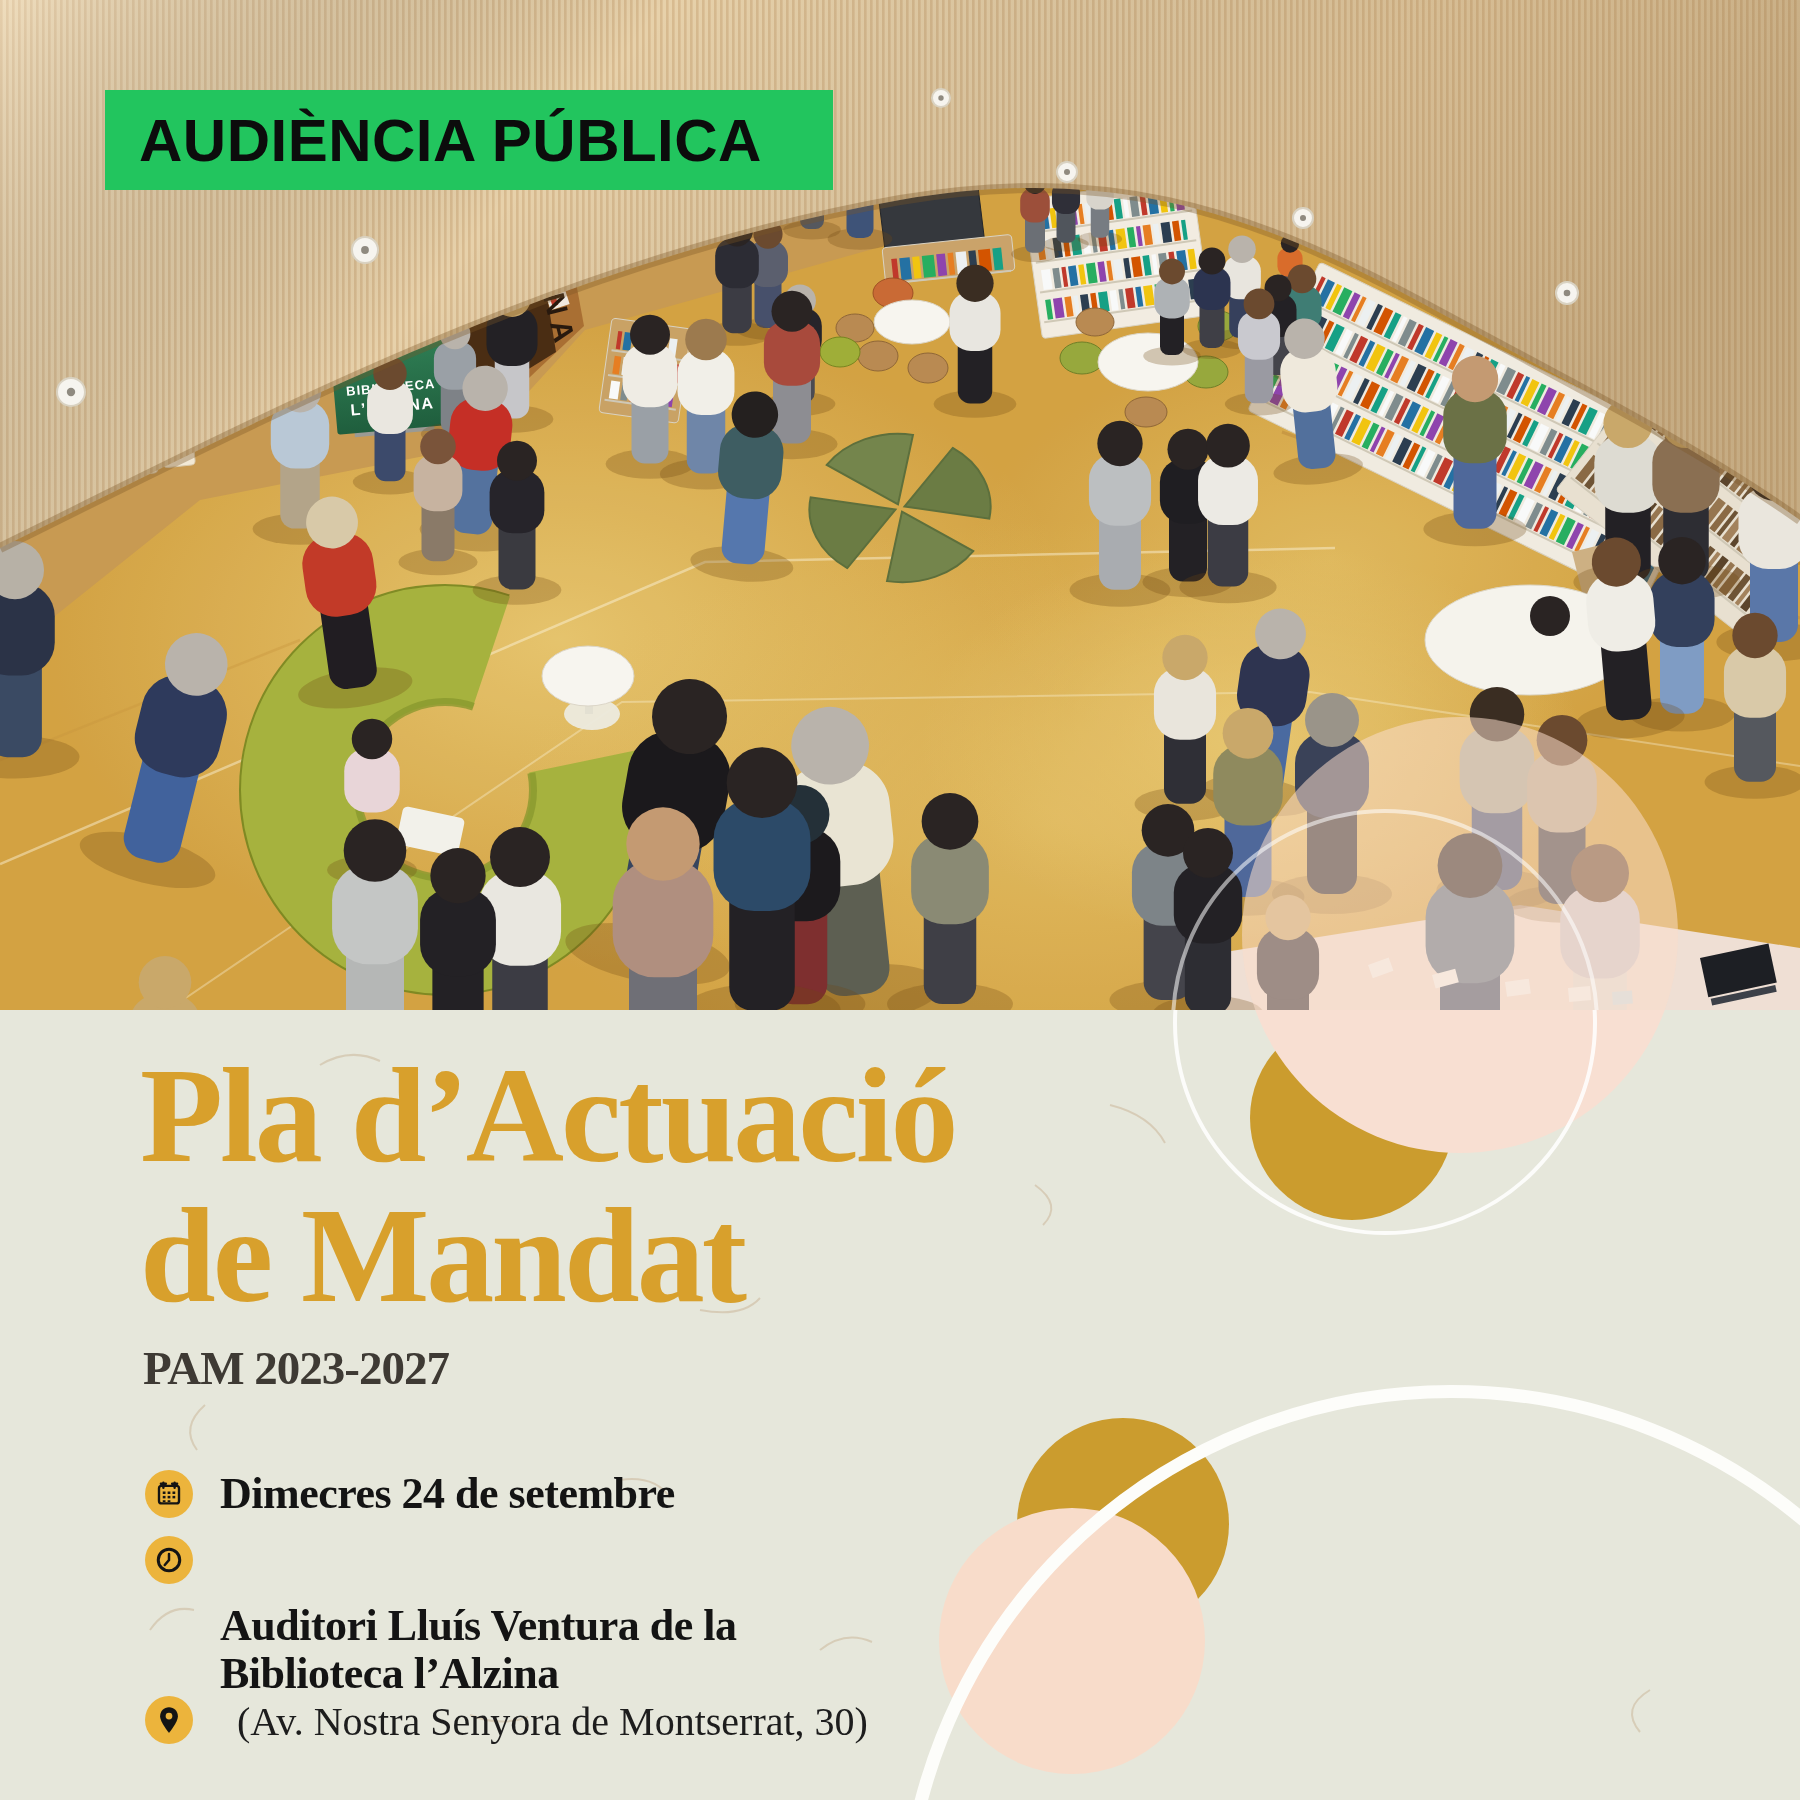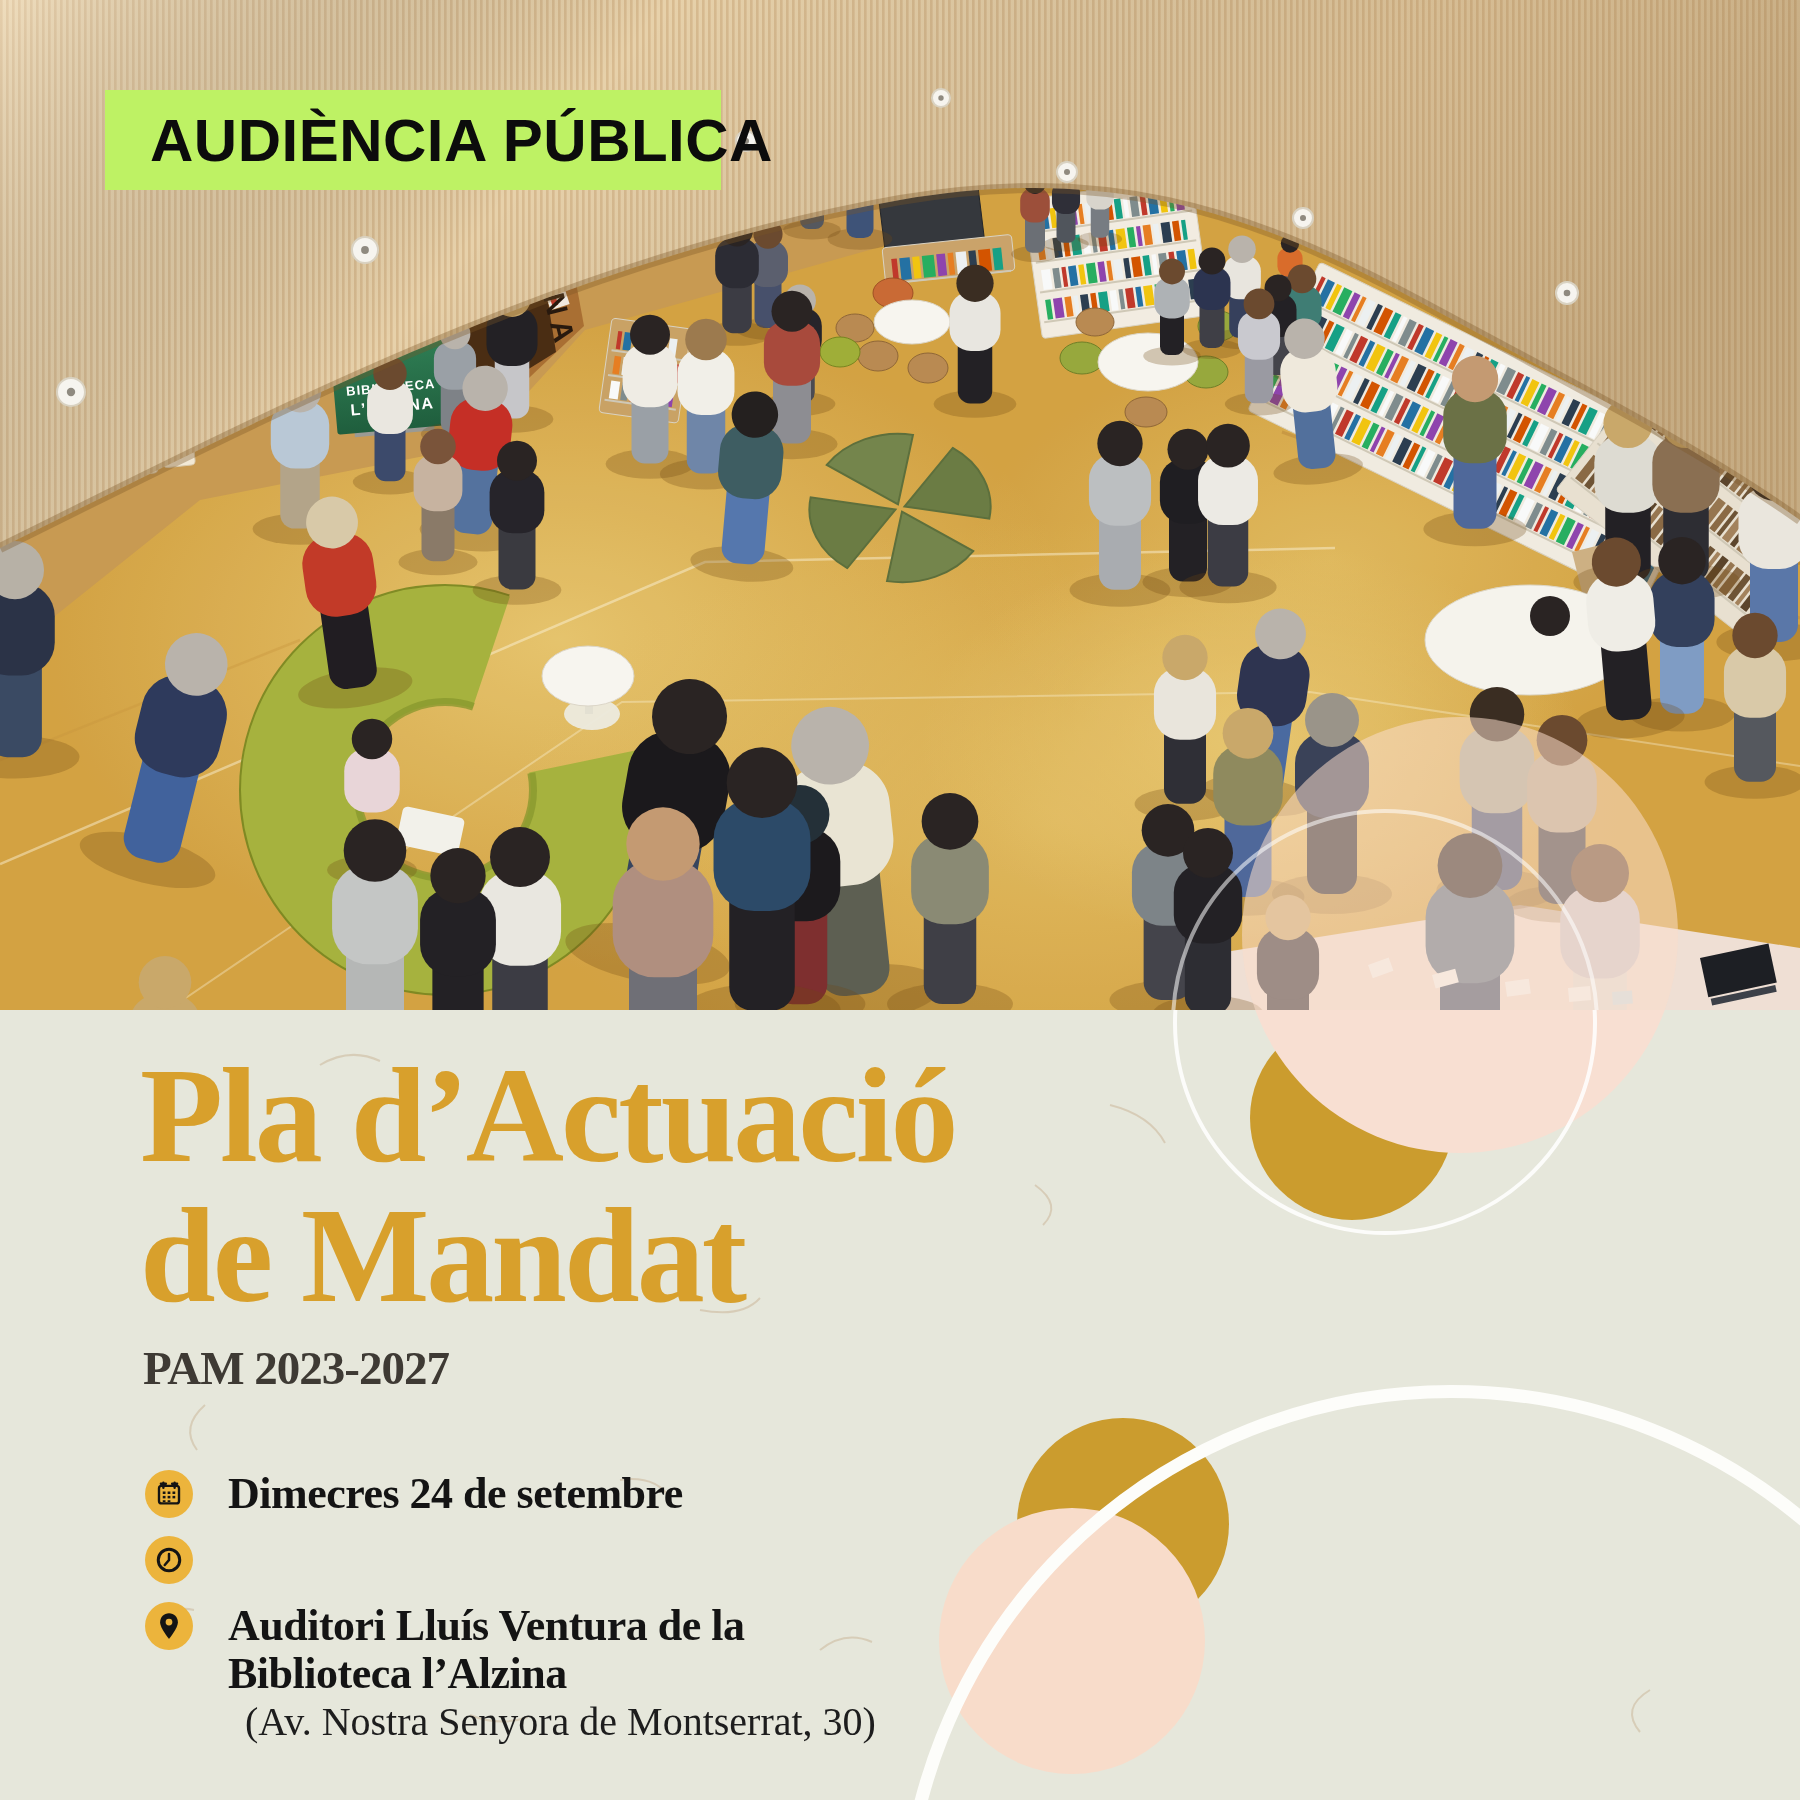--- a/index.html
+++ b/index.html
@@ -1,33 +1,33 @@
 <!DOCTYPE html>
 <html><head>
 <meta charset="utf-8">
 <style>
   html,body{margin:0;padding:0;background:#888;}
   .poster{position:relative;width:1800px;height:1800px;overflow:hidden;background:#e6e7db;
           font-family:"Liberation Sans", sans-serif;}
   
   .photo{position:absolute;left:0;top:0;width:1800px;height:1010px;overflow:hidden;background:#dcab4e;}
   .photo svg{position:absolute;left:0;top:0;}
-  .badge{position:absolute;left:105px;top:90px;width:616px;height:100px;background:#bef264;
-         display:flex;align-items:center;padding-left:45px;box-sizing:border-box;}
+  .badge{position:absolute;left:105px;top:90px;width:728px;height:100px;background:#22c55e;
+         display:flex;align-items:center;padding-left:34px;box-sizing:border-box;}
   .badge span{font-size:60px;font-weight:bold;letter-spacing:.5px;color:#0c0c0c;white-space:nowrap;}
   
   .bottom{position:absolute;left:0;top:1010px;width:1800px;height:790px;background:#e6e7db;overflow:hidden;font-family:Liberation Serif, serif;}
   .circle{position:absolute;border-radius:50%;}
   .ring{position:absolute;border-radius:50%;background:transparent;box-sizing:border-box;}
   .title{position:absolute;left:140px;top:35px;font-size:136px;line-height:140px;font-weight:bold;
          letter-spacing:-3px;color:#d8a02c;}
   .subtitle{position:absolute;left:143px;top:323px;font-size:47px;line-height:70px;font-weight:bold;
          letter-spacing:-1px;color:#3e3a34;}
   .events{position:absolute;left:145px;top:460px;display:flex;flex-direction:column;gap:18px;}
-  .event-row{display:flex;align-items:flex-start;gap:35px;}
+  .event-row{display:flex;align-items:flex-end;gap:27px;}
   .event-icon{width:48px;height:48px;border-radius:50%;background:#ecb43c;flex:0 0 48px;
         display:flex;align-items:center;justify-content:center;}
   .event-text{font-size:44px;line-height:48px;font-weight:bold;color:#141414;letter-spacing:-.5px;}
   .event-text .sub{font-size:40px;line-height:44px;font-weight:normal;margin-top:2px;color:#1d1d1d;letter-spacing:0;margin-left:17px;}
   .fibers{position:absolute;left:0;top:0;pointer-events:none;}
 </style>
 </head>
 <body>
 
 <section class="poster">

